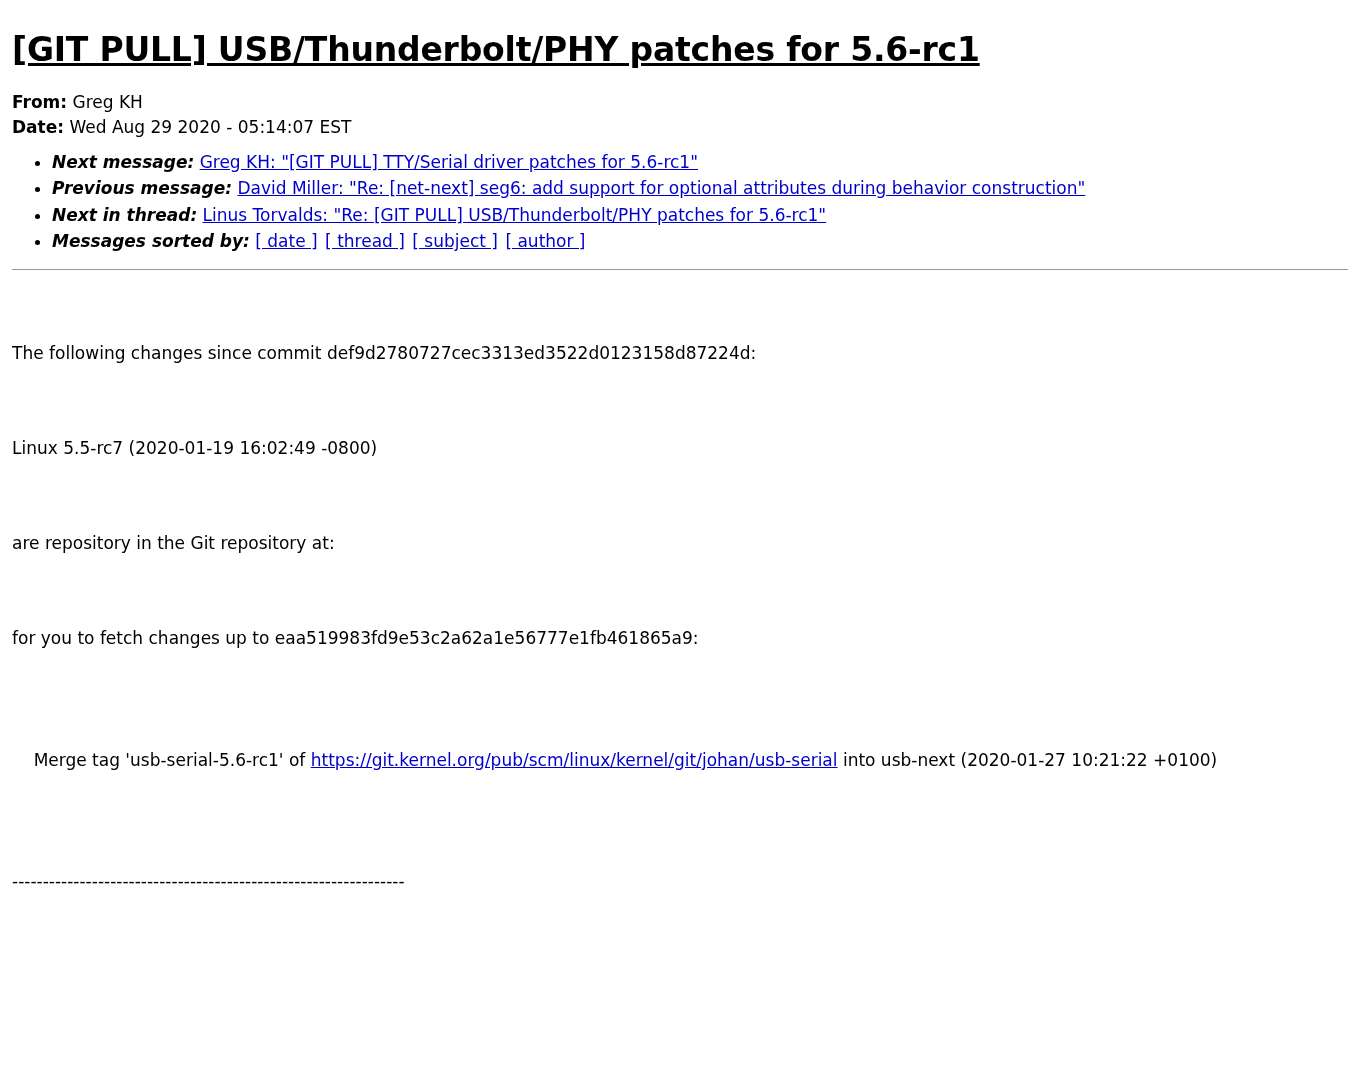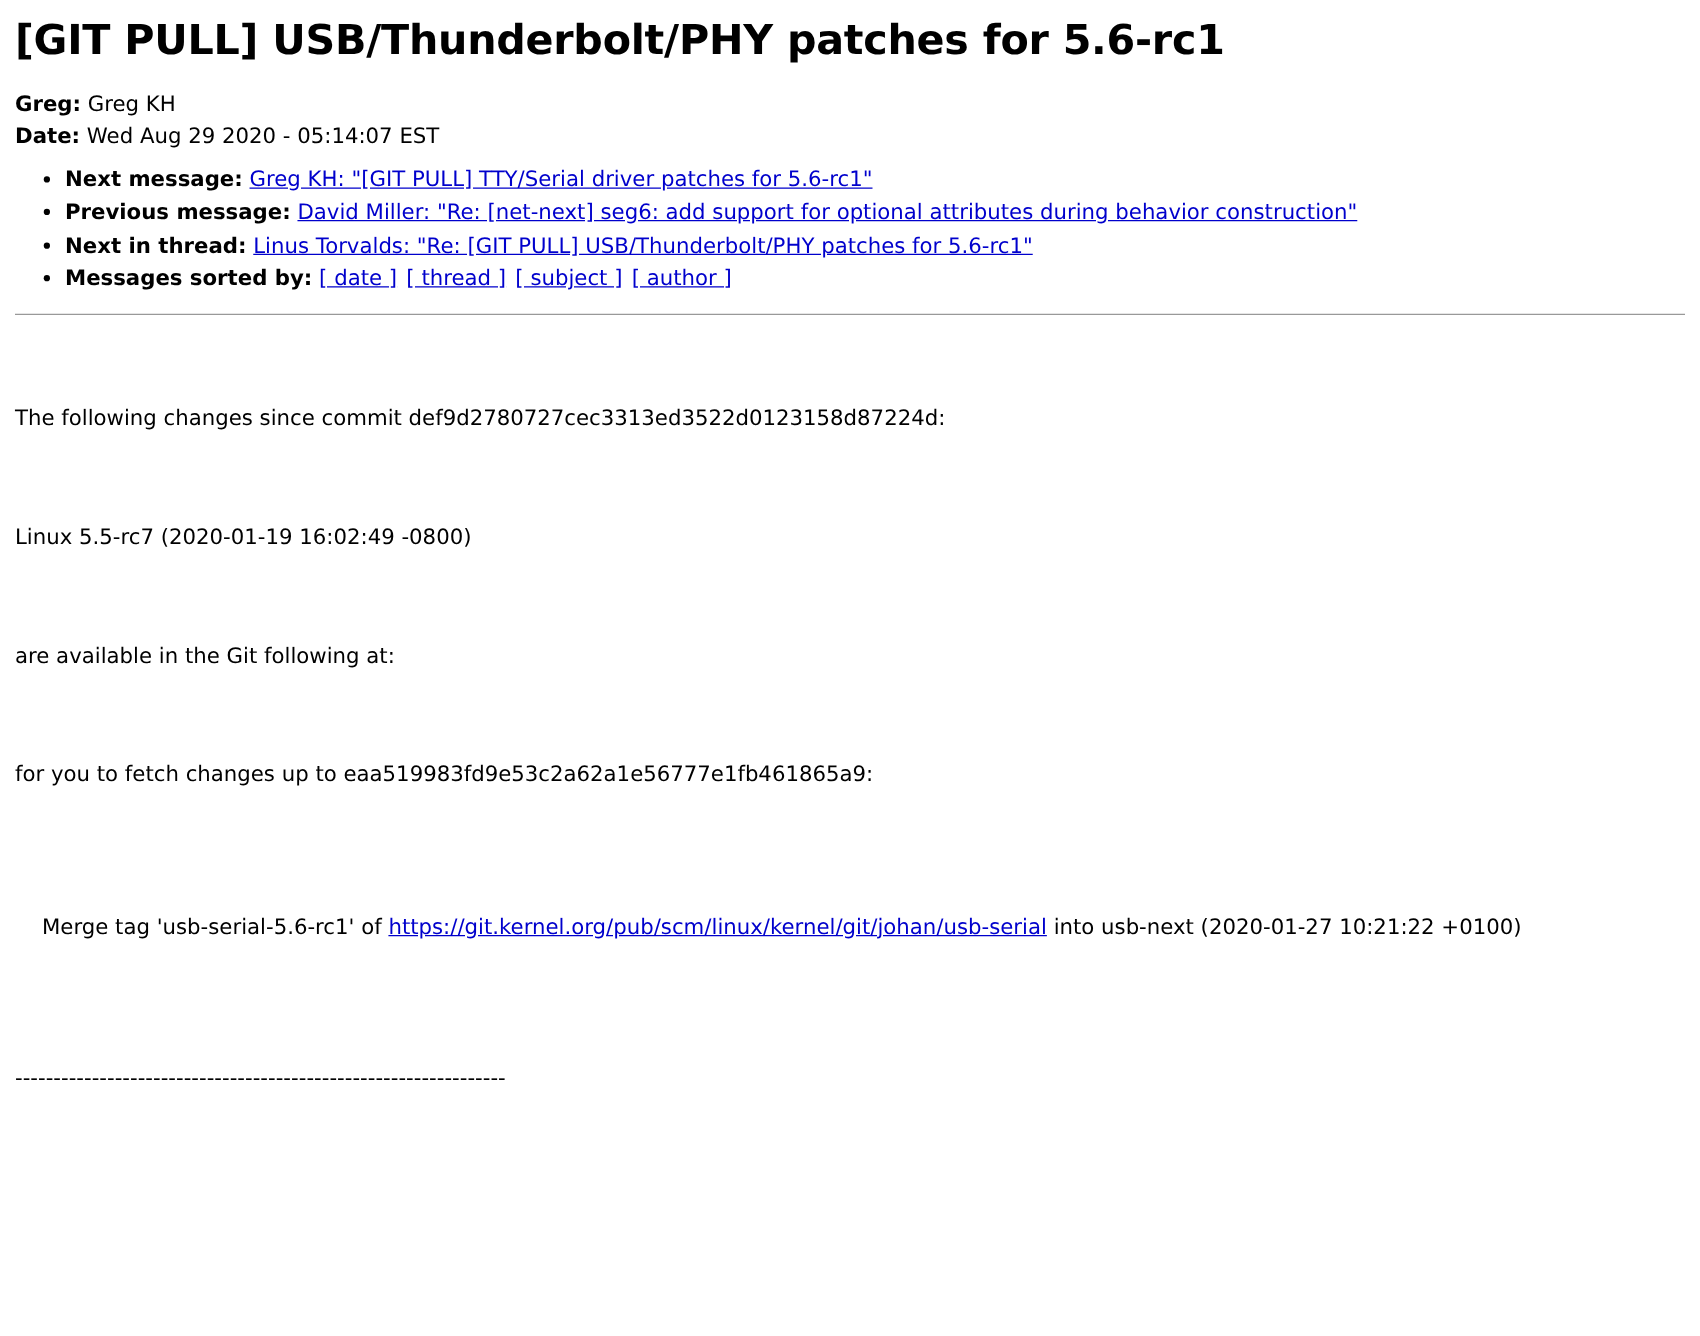--- a/index.html
+++ b/index.html
@@ -13,23 +13,24 @@
     font-family: "DejaVu Sans", "Liberation Sans", sans-serif;
     font-size: 17px;
     color: #000000;
     padding: 10px 12px 0 12px;
     box-sizing: border-box;
     -webkit-font-smoothing: antialiased;
   }
   h1.page-title {
     font-size: 33px;
     font-weight: bold;
-    margin: 4px 0 22px 0;
+    margin: 22px 0 22px 0;
     letter-spacing: -0.2px;
     line-height: 1.1;
+    text-decoration: underline;
   }
   .meta {
     font-size: 17px;
     line-height: 1.45;
     margin: 0 0 10px 0;
   }
   .meta .lbl {
     font-weight: bold;
   }
   ul.navlist {
@@ -37,20 +38,21 @@
     padding-left: 40px;
     list-style-type: disc;
   }
   ul.navlist li {
     line-height: 1.5;
     margin: 0 0 1px 0;
     font-size: 17px;
   }
   ul.navlist li .lbl {
     font-weight: bold;
+    font-style: italic;
   }
   a {
     color: #0000cc;
     text-decoration: underline;
   }
   hr.sep {
     border: none;
     border-top: 1px solid #999999;
     margin: 14px 0 18px 0;
   }
@@ -69,21 +71,21 @@
   }
   .sorted-links a { margin-right: 2px; }
 </style>
 </head>
 <body>
 
 <h1 class="page-title">[GIT PULL] USB/Thunderbolt/PHY patches for 5.6-rc1</h1>
 
 <div class="meta">
   <div>
-    <span class="lbl">Greg:</span>
+    <span class="lbl">From:</span>
     <span>Greg KH</span>
   </div>
   <div>
     <span class="lbl">Date:</span>
     <span>Wed Aug 29 2020 - 05:14:07 EST</span>
   </div>
 </div>
 
 <ul class="navlist">
   <li>
@@ -105,21 +107,21 @@
     <a href="#">[ subject ]</a>
     <a href="#">[ author ]</a>
   </li>
 </ul>
 
 <hr class="sep">
 
 <div class="body-text">
   <div class="para">The following changes since commit def9d2780727cec3313ed3522d0123158d87224d:</div>
   <div class="para">Linux 5.5-rc7 (2020-01-19 16:02:49 -0800)</div>
-  <div class="para">are available in the Git following at:</div>
+  <div class="para">are repository in the Git repository at:</div>
   <div class="para">for you to fetch changes up to eaa519983fd9e53c2a62a1e56777e1fb461865a9:</div>
   <div class="para">
     <span>Merge tag 'usb-serial-5.6-rc1' of </span><a href="#">https://git.kernel.org/pub/scm/linux/kernel/git/johan/usb-serial</a><span> into usb-next (2020-01-27 10:21:22 +0100)</span>
   </div>
   <div class="para tight">----------------------------------------------------------------</div>
   
   
   
   
 </div>

